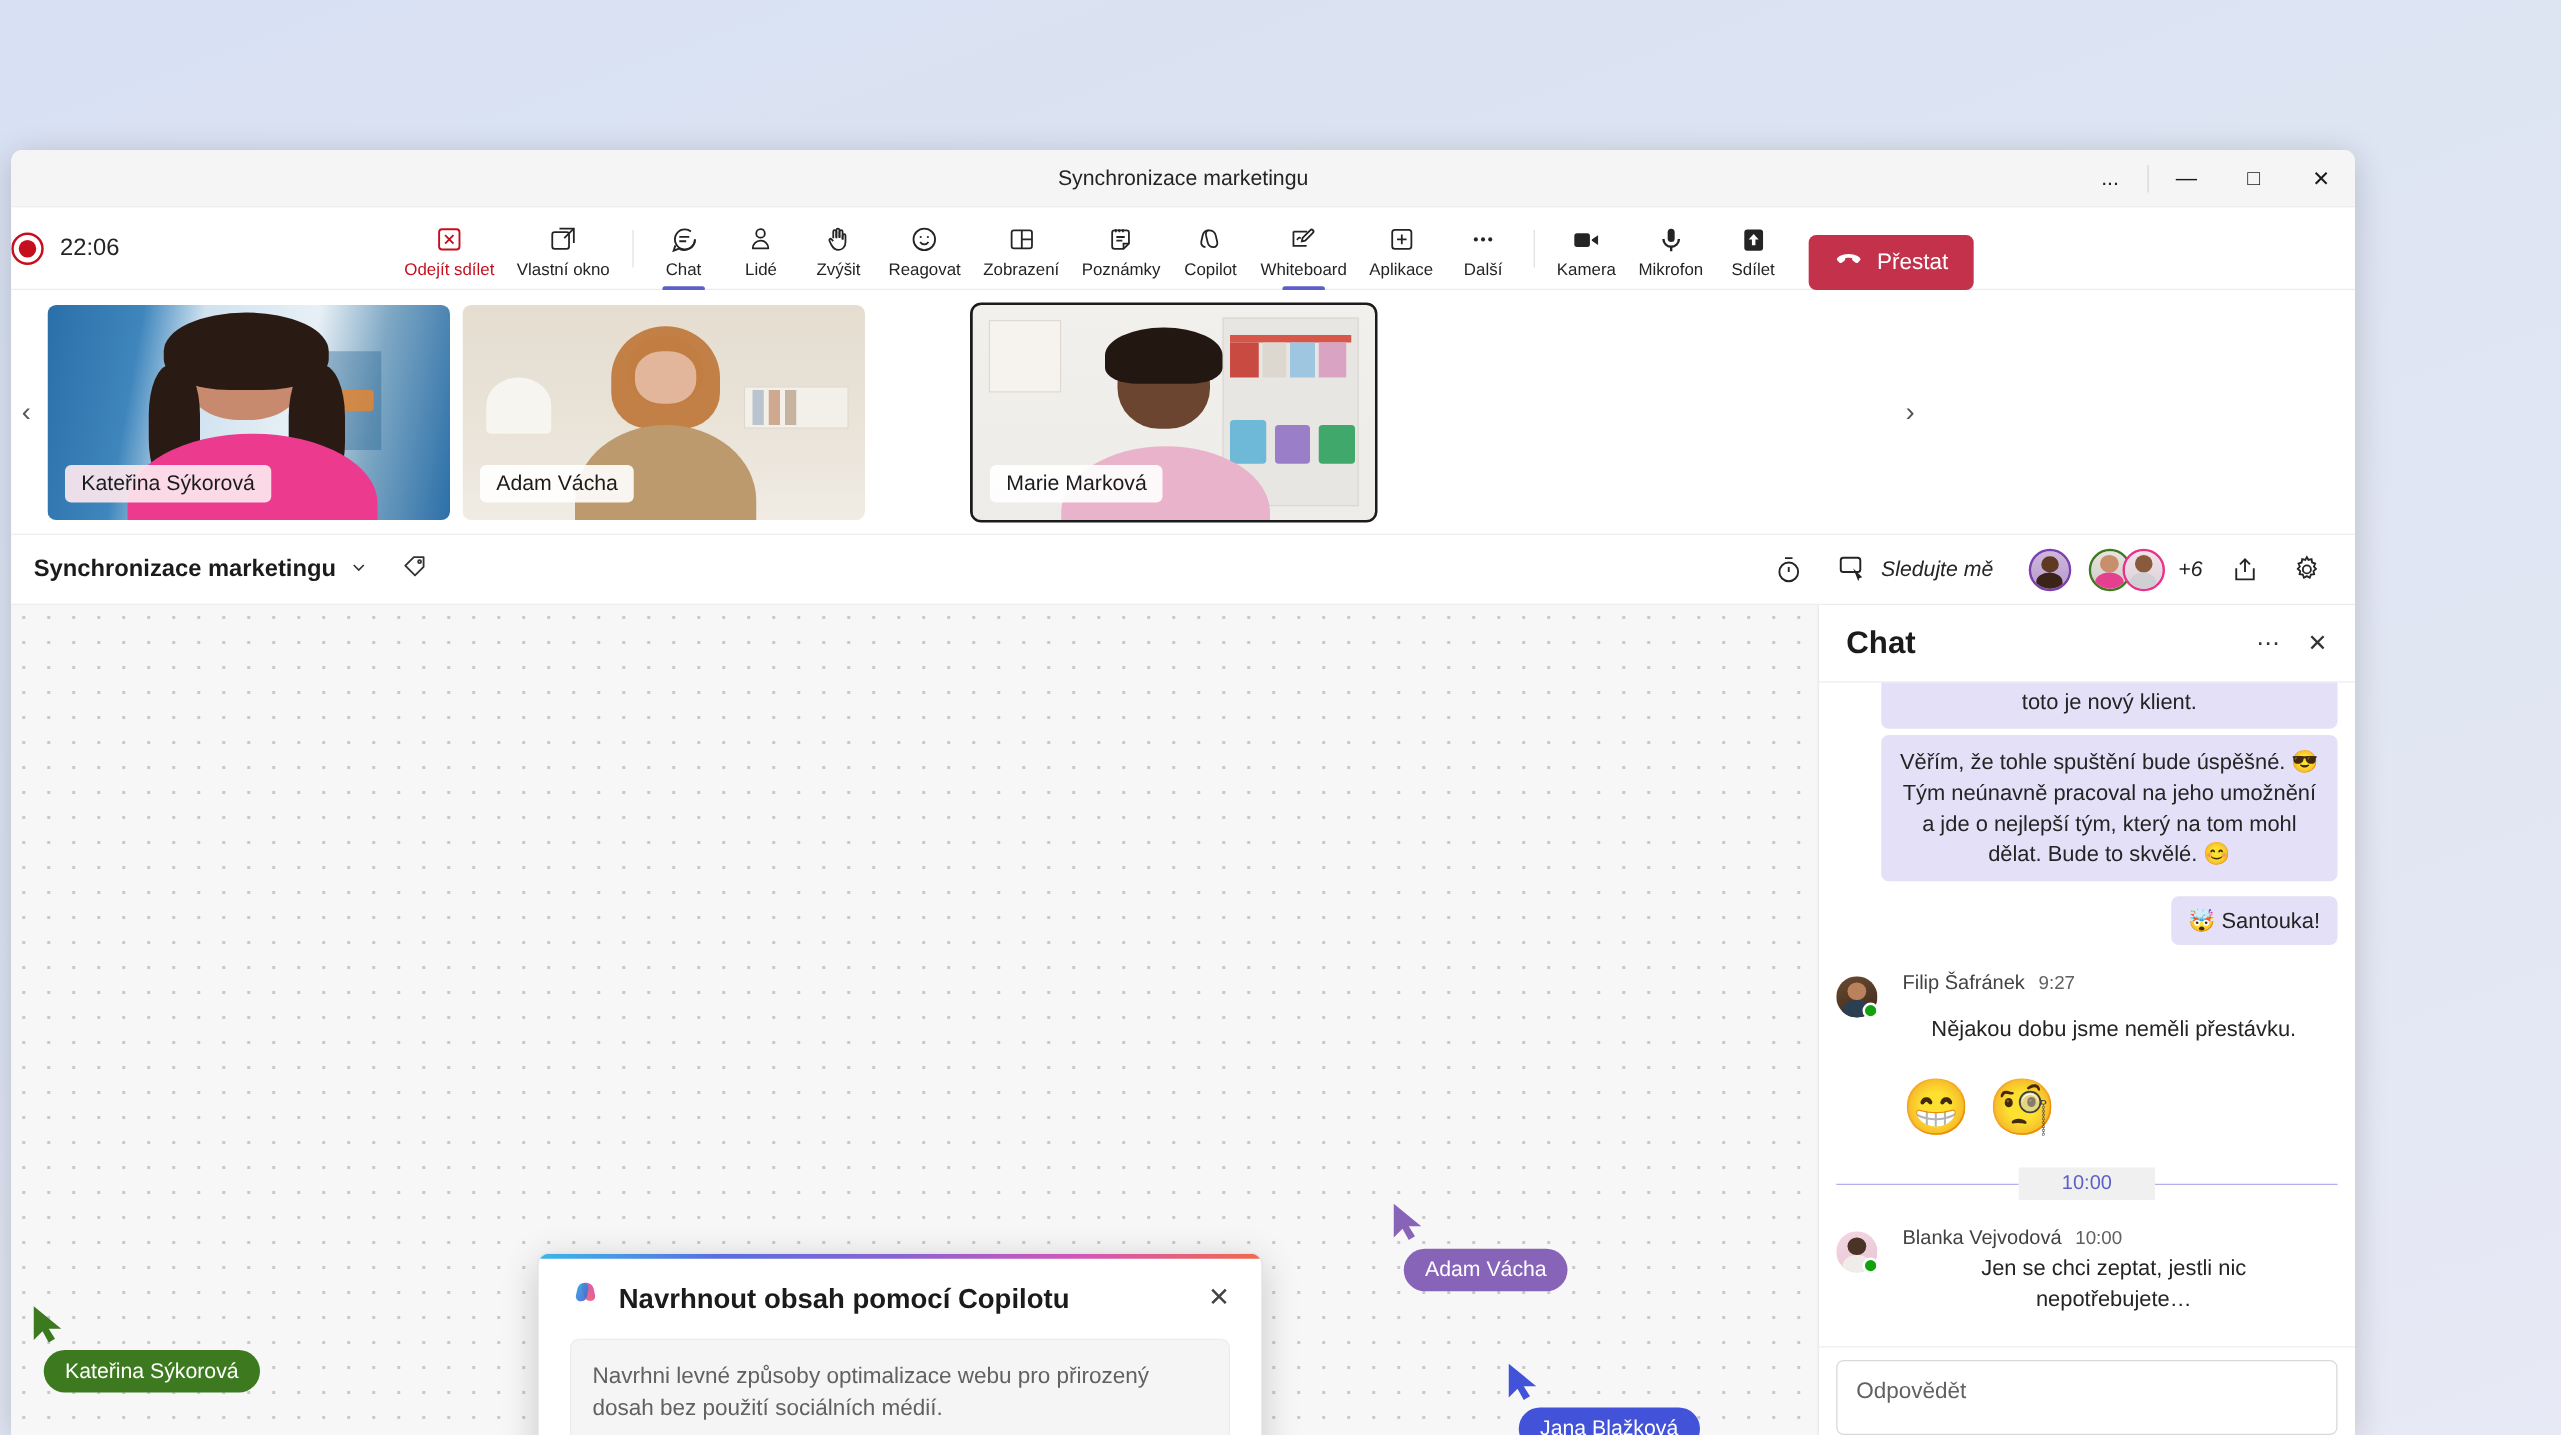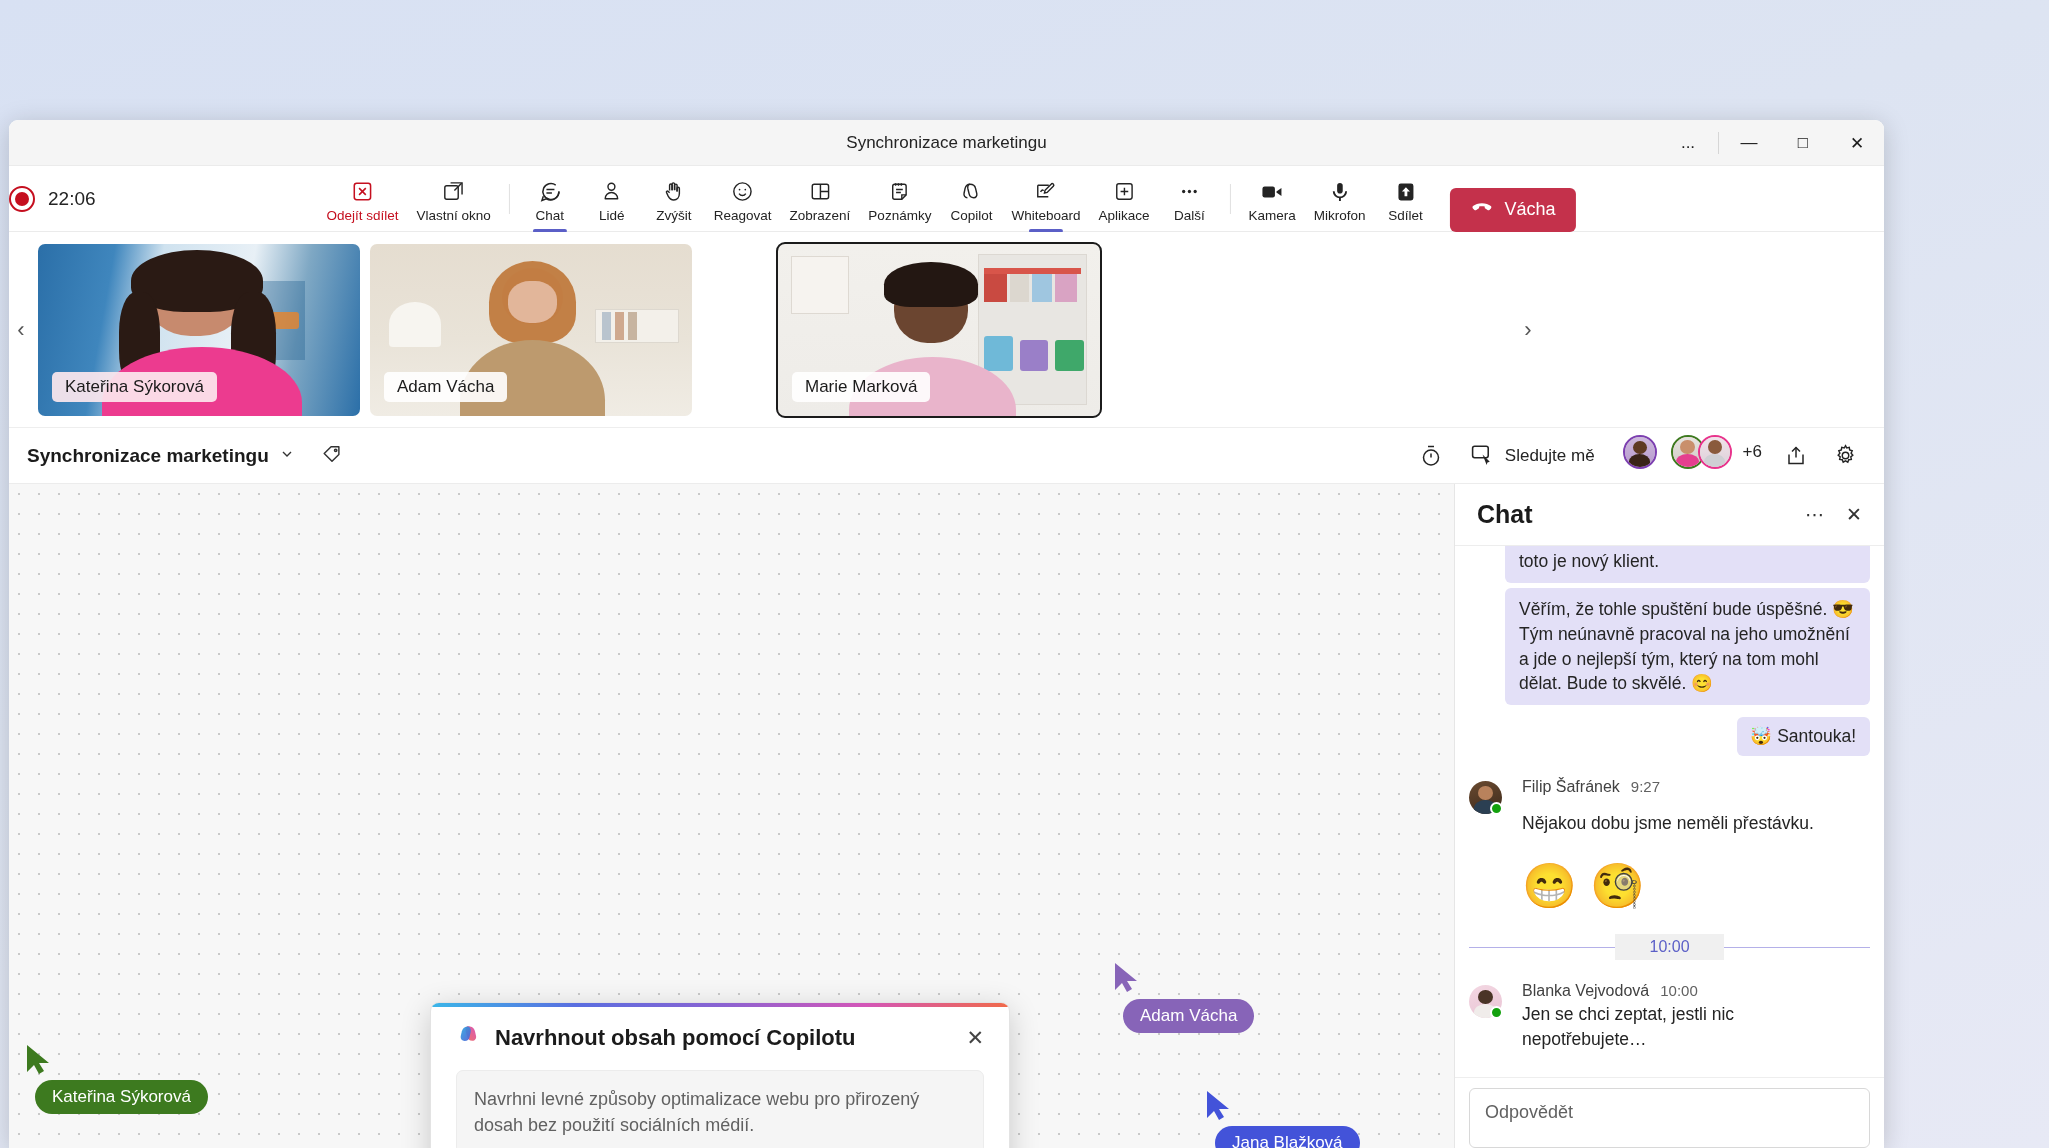--- a/index.html
+++ b/index.html
@@ -110,21 +110,21 @@
   .ph-body { position:absolute; border-radius:50% 50% 0 0 / 70% 70% 0 0; }
 
   
   #wb-head {
     height:56px; background:#fff; display:flex; align-items:center;
     padding:0 18px; border-bottom:1px solid #ececec;
   }
   #wb-head .wbt { font-size:19px; color:#1b1b1b; font-weight:600; }
   .chev { margin-left:10px; font-size:13px; color:#444; }
   .tagico { margin-left:26px; color:#333; }
-  #wb-head-right { margin-left:auto; display:flex; align-items:flex-start; gap:7px; }
+  #wb-head-right { margin-left:auto; display:flex; align-items:center; gap:7px;font-style:italic; }
   .wbr-btn { width:42px; height:42px; display:flex; align-items:center; justify-content:center; color:#242424; cursor:default;}
   .follow { display:flex; align-items:center; gap:10px; padding:0 11px; height:42px; cursor:default;}
   .follow span { font-size:17px; color:#242424; }
   .avrow { display:flex; align-items:center; margin-left:10px; }
   .av {
     width:34px; height:34px; border-radius:50%; border:2.5px solid #7c3fb0;
     overflow:hidden; position:relative; background:#c9b7d8;
   }
   .av.g2 { border-color:#3d7a1f; background:#f2c7d2; margin-left:14px;}
   .av.g3 { border-color:#e8338c; background:#f0d4dd; margin-left:-7px;}
@@ -173,21 +173,21 @@
   #chat {
     width:430px; background:#fff; border-left:1px solid #e6e6e6;
     display:flex; flex-direction:column; position:relative;
   }
   #chat-head {
     height:62px; display:flex; align-items:center; padding:0 22px;
     border-bottom:1px solid #ededed;
   }
   #chat-head .h { font-size:25px; font-weight:700; color:#1b1b1b; }
   #chat-head .acts { margin-left:auto; display:flex; gap:22px; color:#333; font-size:19px; }
-  #chat-body { flex:1; overflow:hidden; padding:0 14px; position:relative; }
+  #chat-body { flex:1; overflow:hidden; padding:0 14px; position:relative;text-align:center; }
   .b-out {
     background:#e3e0f7; border-radius:6px; padding:9px 14px;
     font-size:17.5px; color:#242424; line-height:1.42;
     margin:0 0 5px 36px;
   }
   .b-out.first { border-radius:0 0 6px 6px; margin-top:-6px; }
   .b-me {
     background:#e3e0f7; border-radius:6px; padding:9px 14px;
     font-size:17.5px; color:#242424; margin:12px 0 0 auto; width:fit-content;
     max-width:92%;
@@ -417,21 +417,21 @@
         </span>
         <span class="tb-lb">Sdílet</span>
       </div>
 
       <div class="leave-btn">
         <span>
           <svg width="24" height="24" viewBox="0 0 24 24" fill="#fff">
             <path d="M12 8.2c-3.6 0-6.8 1.1-8.9 2.9-.7.6-.7 1.7-.1 2.3l1.5 1.5c.5.5 1.3.6 1.9.2l2.2-1.5c.4-.3.6-.7.6-1.2v-.9c.9-.2 1.8-.3 2.8-.3s1.9.1 2.8.3v.9c0 .5.2.9.6 1.2l2.2 1.5c.6.4 1.4.3 1.9-.2l1.5-1.5c.6-.6.6-1.7-.1-2.3-2.1-1.8-5.3-2.9-8.9-2.9z"></path>
           </svg>
         </span>
-        <span>Vácha</span>
+        <span>Přestat</span>
       </div>
     </div>
   </div>
 
   <div id="gallery">
     <div class="gal-arrow">‹</div>
 
     <div class="tile pinkbg">
       <div class="ph">
         <div class="ph-bg" style="background:linear-gradient(100deg,#2b6fa8 0%,#3f86bd 22%,#cfe2ef 36%,#e8f0f6 62%,#7fa8c4 78%,#2b6fa8 100%)"></div>

